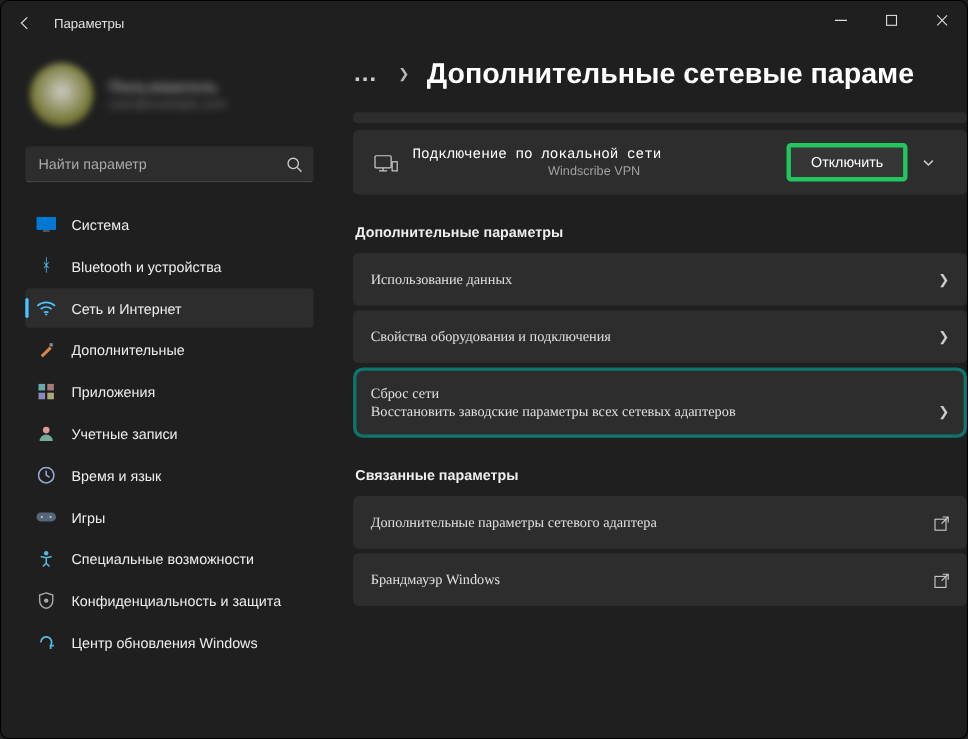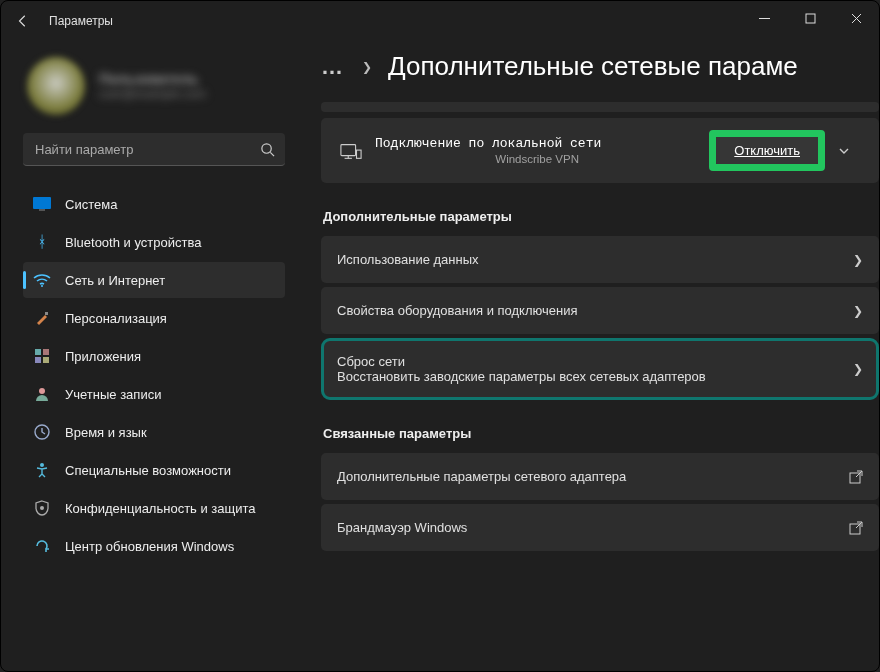--- a/index.html
+++ b/index.html
@@ -21,30 +21,30 @@
 .navlist { display:flex; flex-direction:column; gap:2px; }
 .navitem { display:flex; align-items:center; gap:14px; height:36px; padding:0 10px; border-radius:4px; position:relative; }
 .navitem.active { background:#2d2d2d; }
 .navitem.active::before { content:""; position:absolute; left:0; top:9px; bottom:9px; width:3px; background:#4cc2ff; border-radius:2px; }
 .nicon { width:18px; height:18px; display:flex; align-items:center; justify-content:center; font-size:14px; }
 .nlabel { font-size:13px; color:#eee; white-space:nowrap;}
 .main { flex:1; padding:10px 0 0 20px; overflow:hidden; }
 .crumb { display:flex; align-items:center; gap:16px; margin-bottom:20px; }
 .dots { font-size:22px; font-weight:bold; letter-spacing:3px; color:#ccc;}
 .chev { color:#bbb; font-size:12px;}
-.pagetitle { font-size:26px; font-weight:400; color:#fff; white-space:nowrap;}
+.pagetitle { font-size:26px; font-weight:700; color:#fff; white-space:nowrap;}
 .thinbar { height:10px; background:#2d2d2d; border-radius:4px; margin-bottom:6px; margin-right:0; }
 .card { background:#2d2d2d; border-radius:5px; display:flex; align-items:center; padding:12px 16px; margin-bottom:6px; }
 .card .grow { flex:1; }
 .card .t1 { font-size:13px; color:#fff;font-family:Liberation Mono, monospace; }
 .card .t2 { font-size:11.5px; color:#a0a0a0; margin-top:2px;text-align:center; }
-.btn { background:#363636; border:7px solid #22c55e; border-radius:4px; padding:6px 18px; font-size:13px; color:#fff; margin-left:10px;text-decoration:underline;}
+.btn { background:#363636; border:4px solid #22c55e; border-radius:4px; padding:6px 18px; font-size:13px; color:#fff; margin-left:10px;}
 .expand { width:38px; height:30px; display:flex; align-items:center; justify-content:center; }
 .section { font-size:13px; font-weight:600; color:#eee; margin:26px 0 12px 2px; }
-.row { background:#2d2d2d; border-radius:5px; display:flex; align-items:center; padding:16px 16px; margin-bottom:4px; }
+.row { background:#2d2d2d; border-radius:5px; display:flex; align-items:flex-end; padding:16px 16px; margin-bottom:4px;font-family:Liberation Serif, serif; }
 .row .grow { flex:1; }
 .arrow { color:#ccc; font-size:12px;}
 .ext { color:#ccc; font-size:13px;}
 .highlight { border:3px solid #0f766e; border-radius:9px; padding:13px 13px;}
 .picon { width:28px; display:flex; align-items:center; justify-content:center; margin-right:10px;}
 svg { display:block; }
 </style>
 </head>
 <body>
 
@@ -118,21 +118,21 @@
             </span>
             <span class="nlabel">Сеть и Интернет</span>
           </div>
           <div class="navitem">
             <span class="nicon">
               <svg width="16" height="16">
                 <path d="M3 13l8-8 2 2-8 8z" fill="#d4834b"></path>
                 <rect x="11" y="2" width="3" height="3" fill="#888"></rect>
               </svg>
             </span>
-            <span class="nlabel">Персонализация</span>
+            <span class="nlabel">Дополнительные</span>
           </div>
           <div class="navitem">
             <span class="nicon">
               <svg width="16" height="16">
                 <rect x="1" y="1" width="6" height="6" fill="#6aa"></rect>
                 <rect x="9" y="1" width="6" height="6" fill="#a77"></rect>
                 <rect x="1" y="9" width="6" height="6" fill="#88b"></rect>
                 <rect x="9" y="9" width="6" height="6" fill="#aa7"></rect>
               </svg>
             </span>
@@ -148,20 +148,30 @@
             <span class="nlabel">Учетные записи</span>
           </div>
           <div class="navitem">
             <span class="nicon">
               <svg width="16" height="16">
                 <circle cx="8" cy="8" r="7" stroke="#9ac" fill="none" stroke-width="1.4"></circle>
                 <path d="M8 4v4l3 2" stroke="#9ac" stroke-width="1.4" fill="none"></path>
               </svg>
             </span>
             <span class="nlabel">Время и язык</span>
+          </div>
+          <div class="navitem">
+            <span class="nicon">
+              <svg width="18" height="12">
+                <rect x="0" y="2" width="18" height="8" rx="4" fill="#567"></rect>
+                <circle cx="5" cy="6" r="1" fill="#ccc"></circle>
+                <circle cx="13" cy="6" r="1" fill="#ccc"></circle>
+              </svg>
+            </span>
+            <span class="nlabel">Игры</span>
           </div>
           <div class="navitem">
             <span class="nicon">
               <svg width="16" height="16">
                 <circle cx="8" cy="3" r="2" fill="#5bd"></circle>
                 <path d="M3 6l5 1 5-1M8 7v5M8 12l-3 3M8 12l3 3" stroke="#5bd" stroke-width="1.4" fill="none"></path>
               </svg>
             </span>
             <span class="nlabel">Специальные возможности</span>
           </div>

